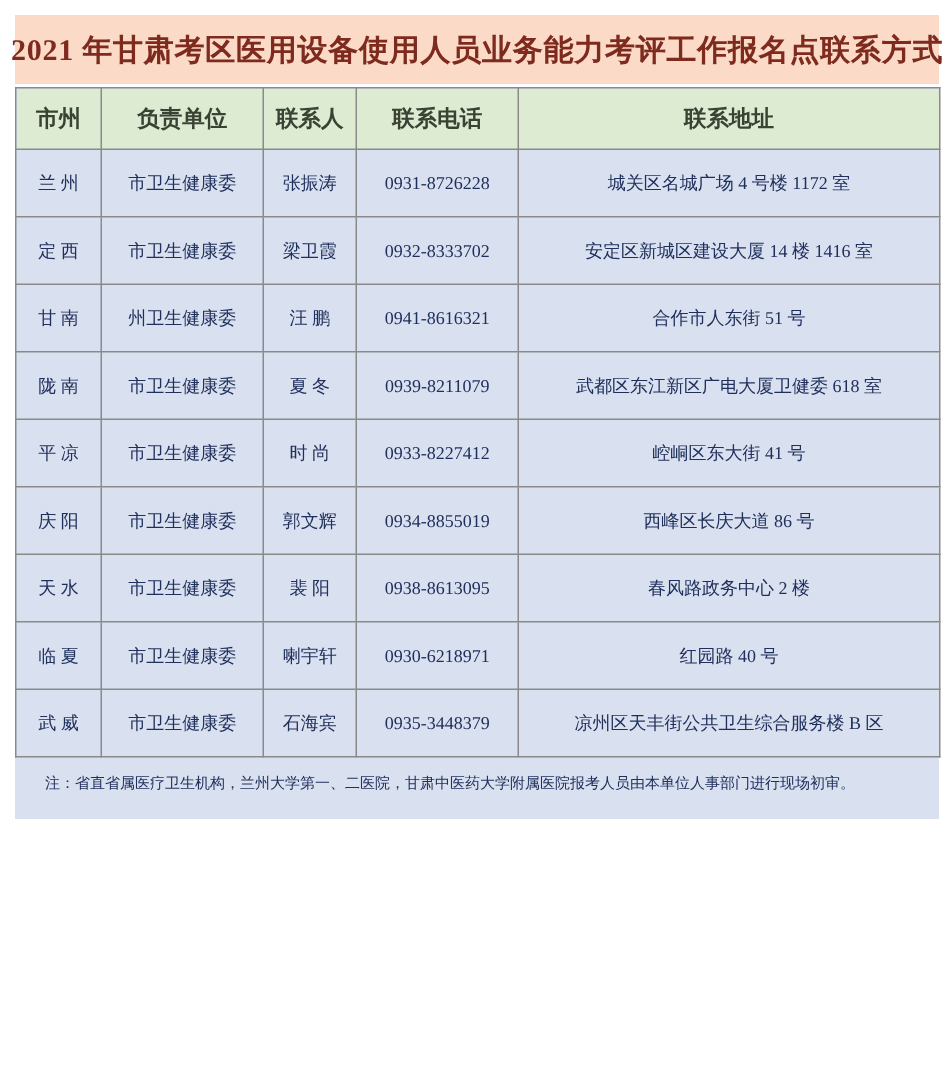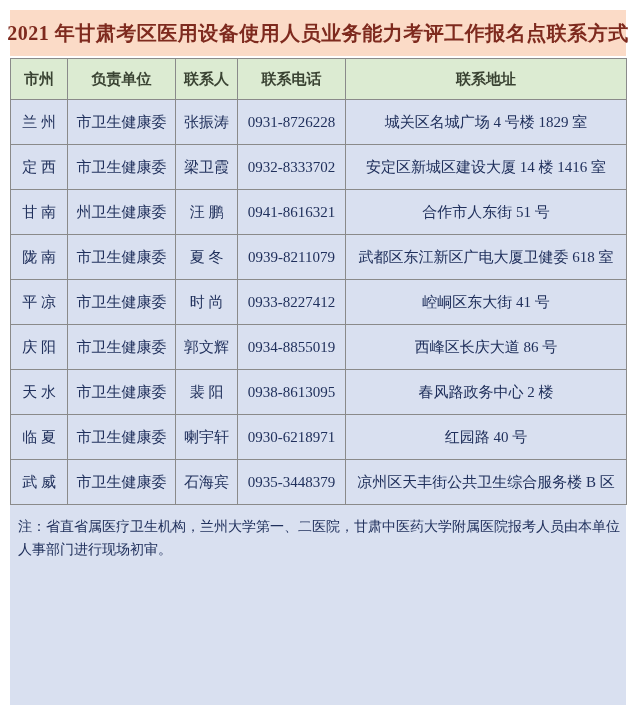--- a/index.html
+++ b/index.html
@@ -39,21 +39,21 @@
   .title-bar h1 {
     font-size: 20px;
     font-weight: bold;
     color: var(--c-title-text);
     letter-spacing: 0.5px;
     white-space: nowrap;
   }
   .lower {
     margin-top: 2px;
     width: 616px;
-    height: 647px;
+    height: 488px;
     background: var(--c-cell-bg);
   }
   table.contacts {
     width: 616px;
     border-collapse: collapse;
     table-layout: fixed;
   }
   table.contacts th, table.contacts td {
     border: 1px solid var(--c-border);
     text-align: center;
@@ -65,26 +65,26 @@
     height: 41px;
     background: var(--c-header-bg);
     color: var(--c-header-text);
     font-size: 15px;
     font-weight: bold;
   }
   table.contacts td {
     height: 45px;
     background: var(--c-cell-bg);
     color: var(--c-body-text);
-    font-size: 15px;
+    font-size: 12px;
   }
   .footnote {
-    padding: 10px 6px 0 8px;
+    padding: 10px 6px 0 20px;
     color: var(--c-body-text);
-    font-size: 14px;
+    font-size: 10px;
     line-height: 1.65;
     text-align: justify;
   }
 </style>
 </head>
 <body>
 
 <div class="page">
   <div class="content">
 
@@ -109,21 +109,21 @@
             <th>联系电话</th>
             <th>联系地址</th>
           </tr>
         </thead>
         <tbody>
             <tr>
               <td>兰 州</td>
               <td>市卫生健康委</td>
               <td>张振涛</td>
               <td>0931-8726228</td>
-              <td>城关区名城广场 4 号楼 1829 室</td>
+              <td>城关区名城广场 4 号楼 1172 室</td>
             </tr>
             <tr>
               <td>定 西</td>
               <td>市卫生健康委</td>
               <td>梁卫霞</td>
               <td>0932-8333702</td>
               <td>安定区新城区建设大厦 14 楼 1416 室</td>
             </tr>
             <tr>
               <td>甘 南</td>

